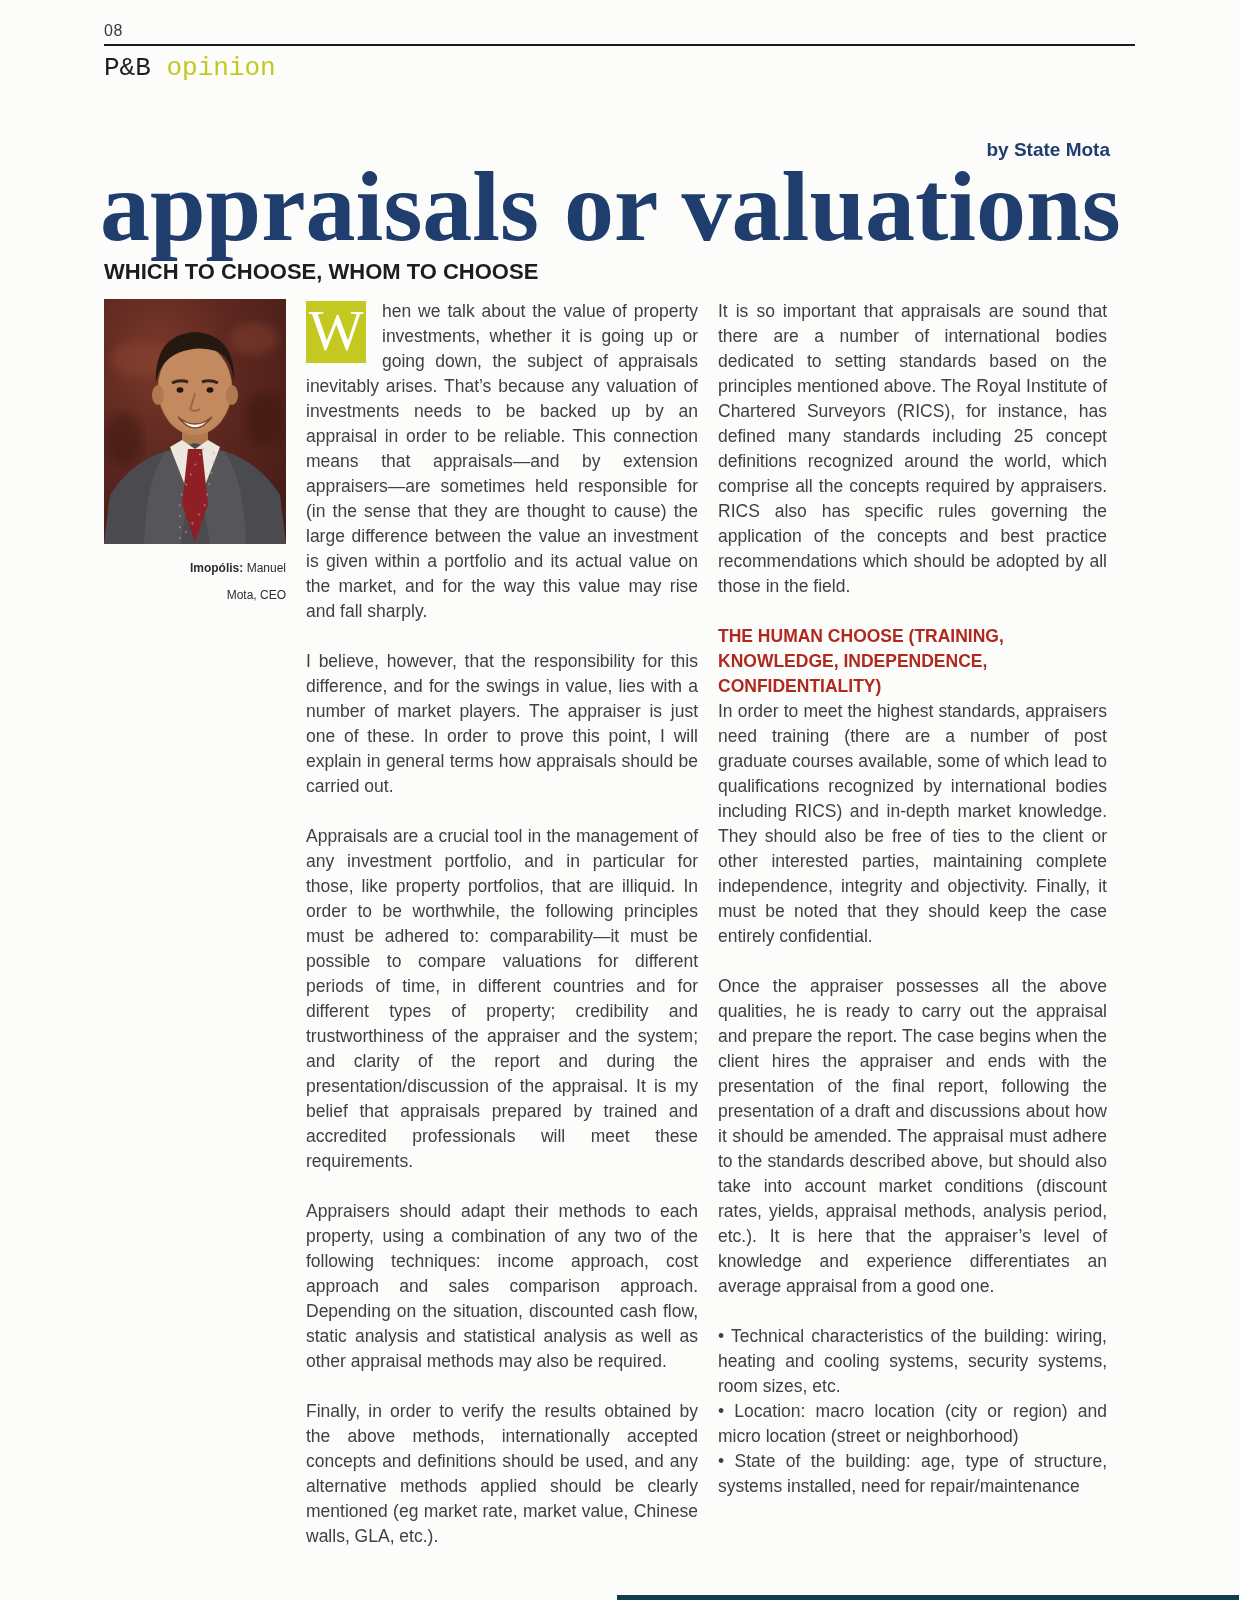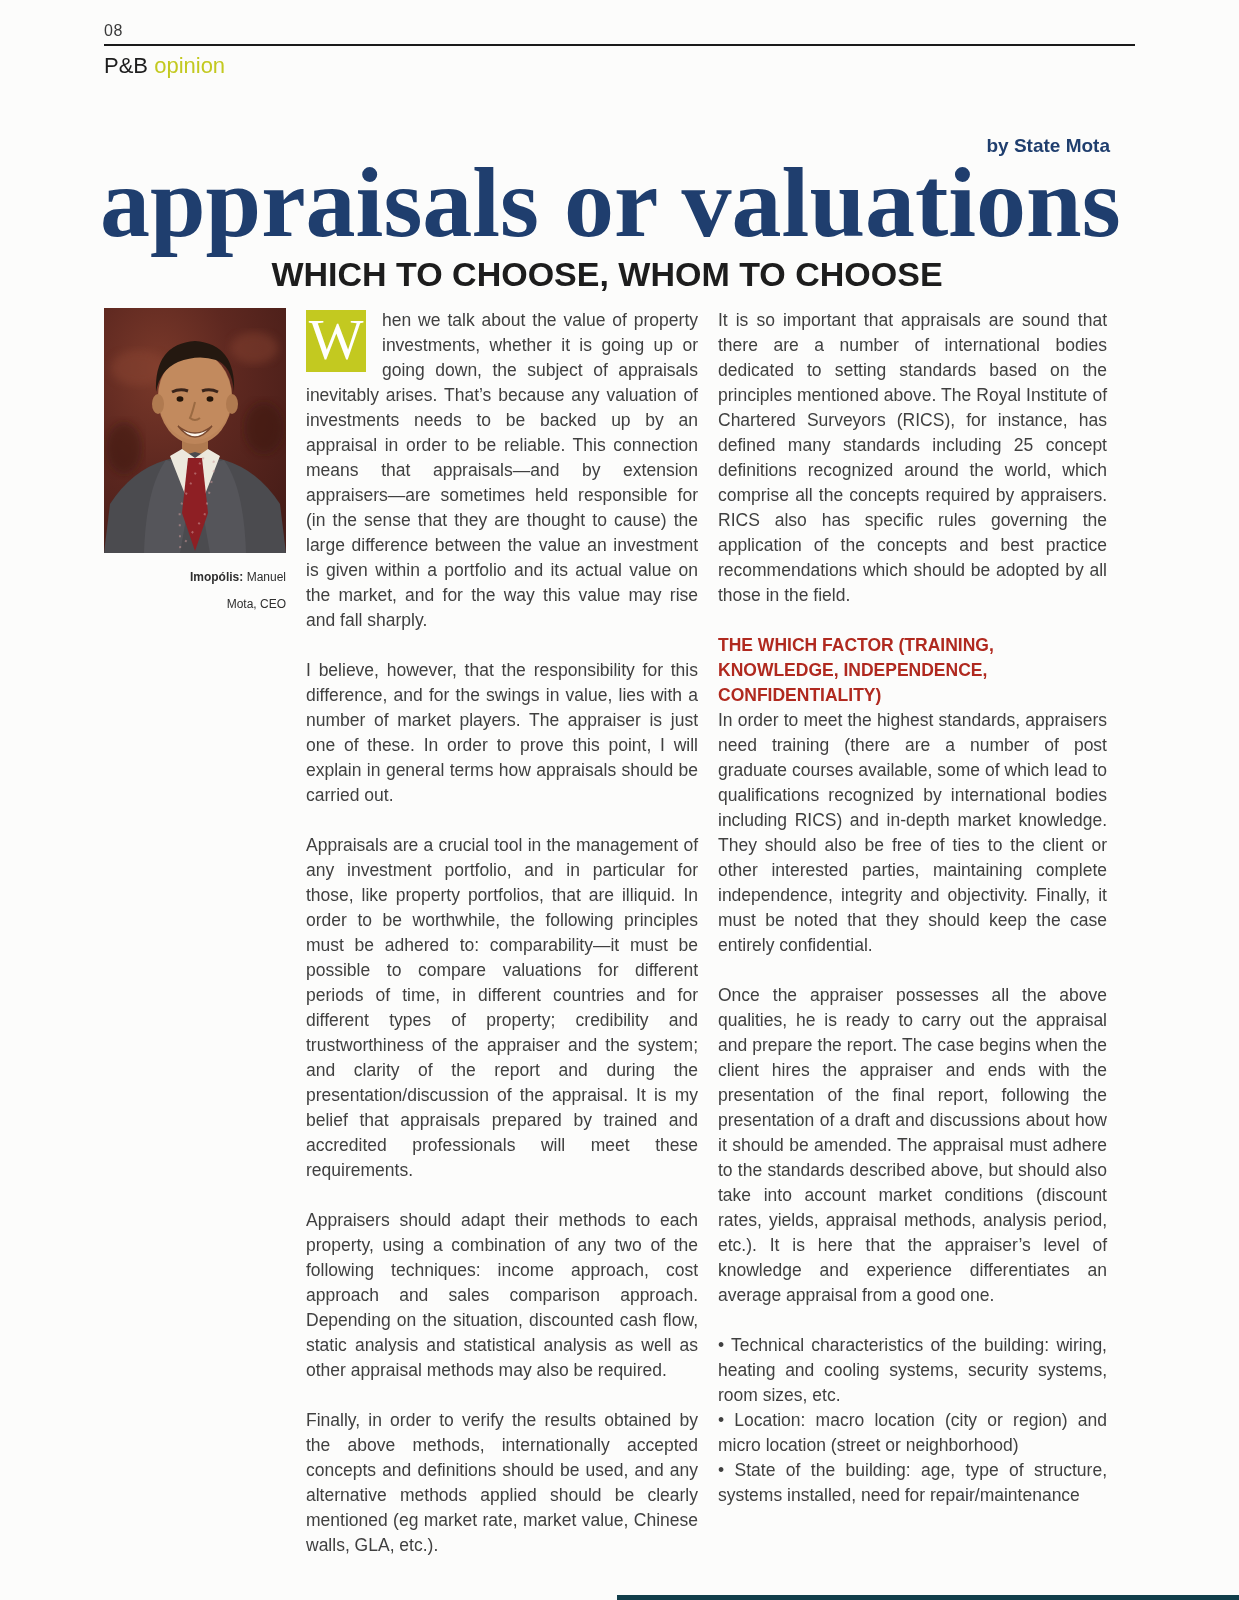--- a/index.html
+++ b/index.html
@@ -18,36 +18,36 @@
     background:var(--pagebg);
     font-family:"Liberation Sans", sans-serif;
     color:var(--body);
     overflow:hidden;
     margin:0 auto;
   }
   
   .header{padding:22px 104px 0 104px;}
   .pagenum{font-size:16px;color:#3a3a3a;letter-spacing:.5px;margin-bottom:4px;}
   .rule{border-bottom:2px solid #1a1a1a;}
-  .brand{font-family:Liberation Sans, sans-serif;font-size:22px;margin-top:7px;color:#1e1e1e;}
+  .brand{font-family:Liberation Mono, monospace;font-size:26px;margin-top:7px;color:#1e1e1e;}
   .brand .accent{color:var(--yellow);}
   
   .masthead{margin:0 104px;padding-right:25px;}
   .byline{margin-top:56px;text-align:right;color:var(--navy);font-size:19px;font-weight:700;}
   .title{
     font-family:"Liberation Serif", serif;
     font-weight:700;
     font-size:100px;
     line-height:1.0;
     letter-spacing:0px;
     color:var(--navy);
     white-space:nowrap;
     margin:-4px 0 0 -4px;
   }
-  .subtitle{text-align:center;font-size:34px;font-weight:700;color:#1d1d1d;margin-top:2px;letter-spacing:0px;}
+  .subtitle{text-align:left;font-size:22px;font-weight:700;color:#1d1d1d;margin-top:2px;letter-spacing:0px;}
   
   .article{
     margin:14px 104px 0 104px;
     display:grid;
     grid-template-columns:182px 392px 389px;
     column-gap:20px;
   }
   .photo-col{padding-top:0;}
   .photo{width:182px;height:245px;overflow:hidden;background:#56241e;}
   .photo svg{display:block;}
@@ -153,21 +153,21 @@
 
     <div class="col" id="col-left">
         <p class="blk dropcap-para"><span class="dropcap">W</span>hen we talk about the value of property investments, whether it is going up or going down, the subject of appraisals inevitably arises. That’s because any valuation of investments needs to be backed up by an appraisal in order to be reliable. This connection means that appraisals—and by extension appraisers—are sometimes held responsible for (in the sense that they are thought to cause) the large difference between the value an investment is given within a portfolio and its actual value on the market, and for the way this value may rise and fall sharply.</p>
         <p class="blk para">I believe, however, that the responsibility for this difference, and for the swings in value, lies with a number of market players. The appraiser is just one of these. In order to prove this point, I will explain in general terms how appraisals should be carried out.</p>
         <p class="blk para">Appraisals are a crucial tool in the management of any investment portfolio, and in particular for those, like property portfolios, that are illiquid. In order to be worthwhile, the following principles must be adhered to: comparability—it must be possible to compare valuations for different periods of time, in different countries and for different types of property; credibility and trustworthiness of the appraiser and the system; and clarity of the report and during the presentation/discussion of the appraisal. It is my belief that appraisals prepared by trained and accredited professionals will meet these requirements.</p>
         <p class="blk para">Appraisers should adapt their methods to each property, using a combination of any two of the following techniques: income approach, cost approach and sales comparison approach. Depending on the situation, discounted cash flow, static analysis and statistical analysis as well as other appraisal methods may also be required.</p>
         <p class="blk para">Finally, in order to verify the results obtained by the above methods, internationally accepted concepts and definitions should be used, and any alternative methods applied should be clearly mentioned (eg market rate, market value, Chinese walls, GLA, etc.).</p>
       </div>
     <div class="col" id="col-right">
         <p class="blk para">It is so important that appraisals are sound that there are a number of international bodies dedicated to setting standards based on the principles mentioned above. The Royal Institute of Chartered Surveyors (RICS), for instance, has defined many standards including 25 concept definitions recognized around the world, which comprise all the concepts required by appraisers. RICS also has specific rules governing the application of the concepts and best practice recommendations which should be adopted by all those in the field.</p>
-        <p class="blk heading">THE WHICH FACTOR (TRAINING, KNOWLEDGE, INDEPENDENCE, CONFIDENTIALITY)</p>
+        <p class="blk heading">THE HUMAN CHOOSE (TRAINING, KNOWLEDGE, INDEPENDENCE, CONFIDENTIALITY)</p>
         <p class="blk para">In order to meet the highest standards, appraisers need training (there are a number of post graduate courses available, some of which lead to qualifications recognized by international bodies including RICS) and in-depth market knowledge. They should also be free of ties to the client or other interested parties, maintaining complete independence, integrity and objectivity. Finally, it must be noted that they should keep the case entirely confidential.</p>
         <p class="blk para">Once the appraiser possesses all the above qualities, he is ready to carry out the appraisal and prepare the report. The case begins when the client hires the appraiser and ends with the presentation of the final report, following the presentation of a draft and discussions about how it should be amended. The appraisal must adhere to the standards described above, but should also take into account market conditions (discount rates, yields, appraisal methods, analysis period, etc.). It is here that the appraiser’s level of knowledge and experience differentiates an average appraisal from a good one.</p>
         <p class="blk bullet">• Technical characteristics of the building: wiring, heating and cooling systems, security systems, room sizes, etc.</p>
         <p class="blk bullet">• Location: macro location (city or region) and micro location (street or neighborhood)</p>
         <p class="blk bullet">• State of the building: age, type of structure, systems installed, need for repair/maintenance</p>
       </div>
 
   </div>
 
   <div class="footer-bar"></div>

